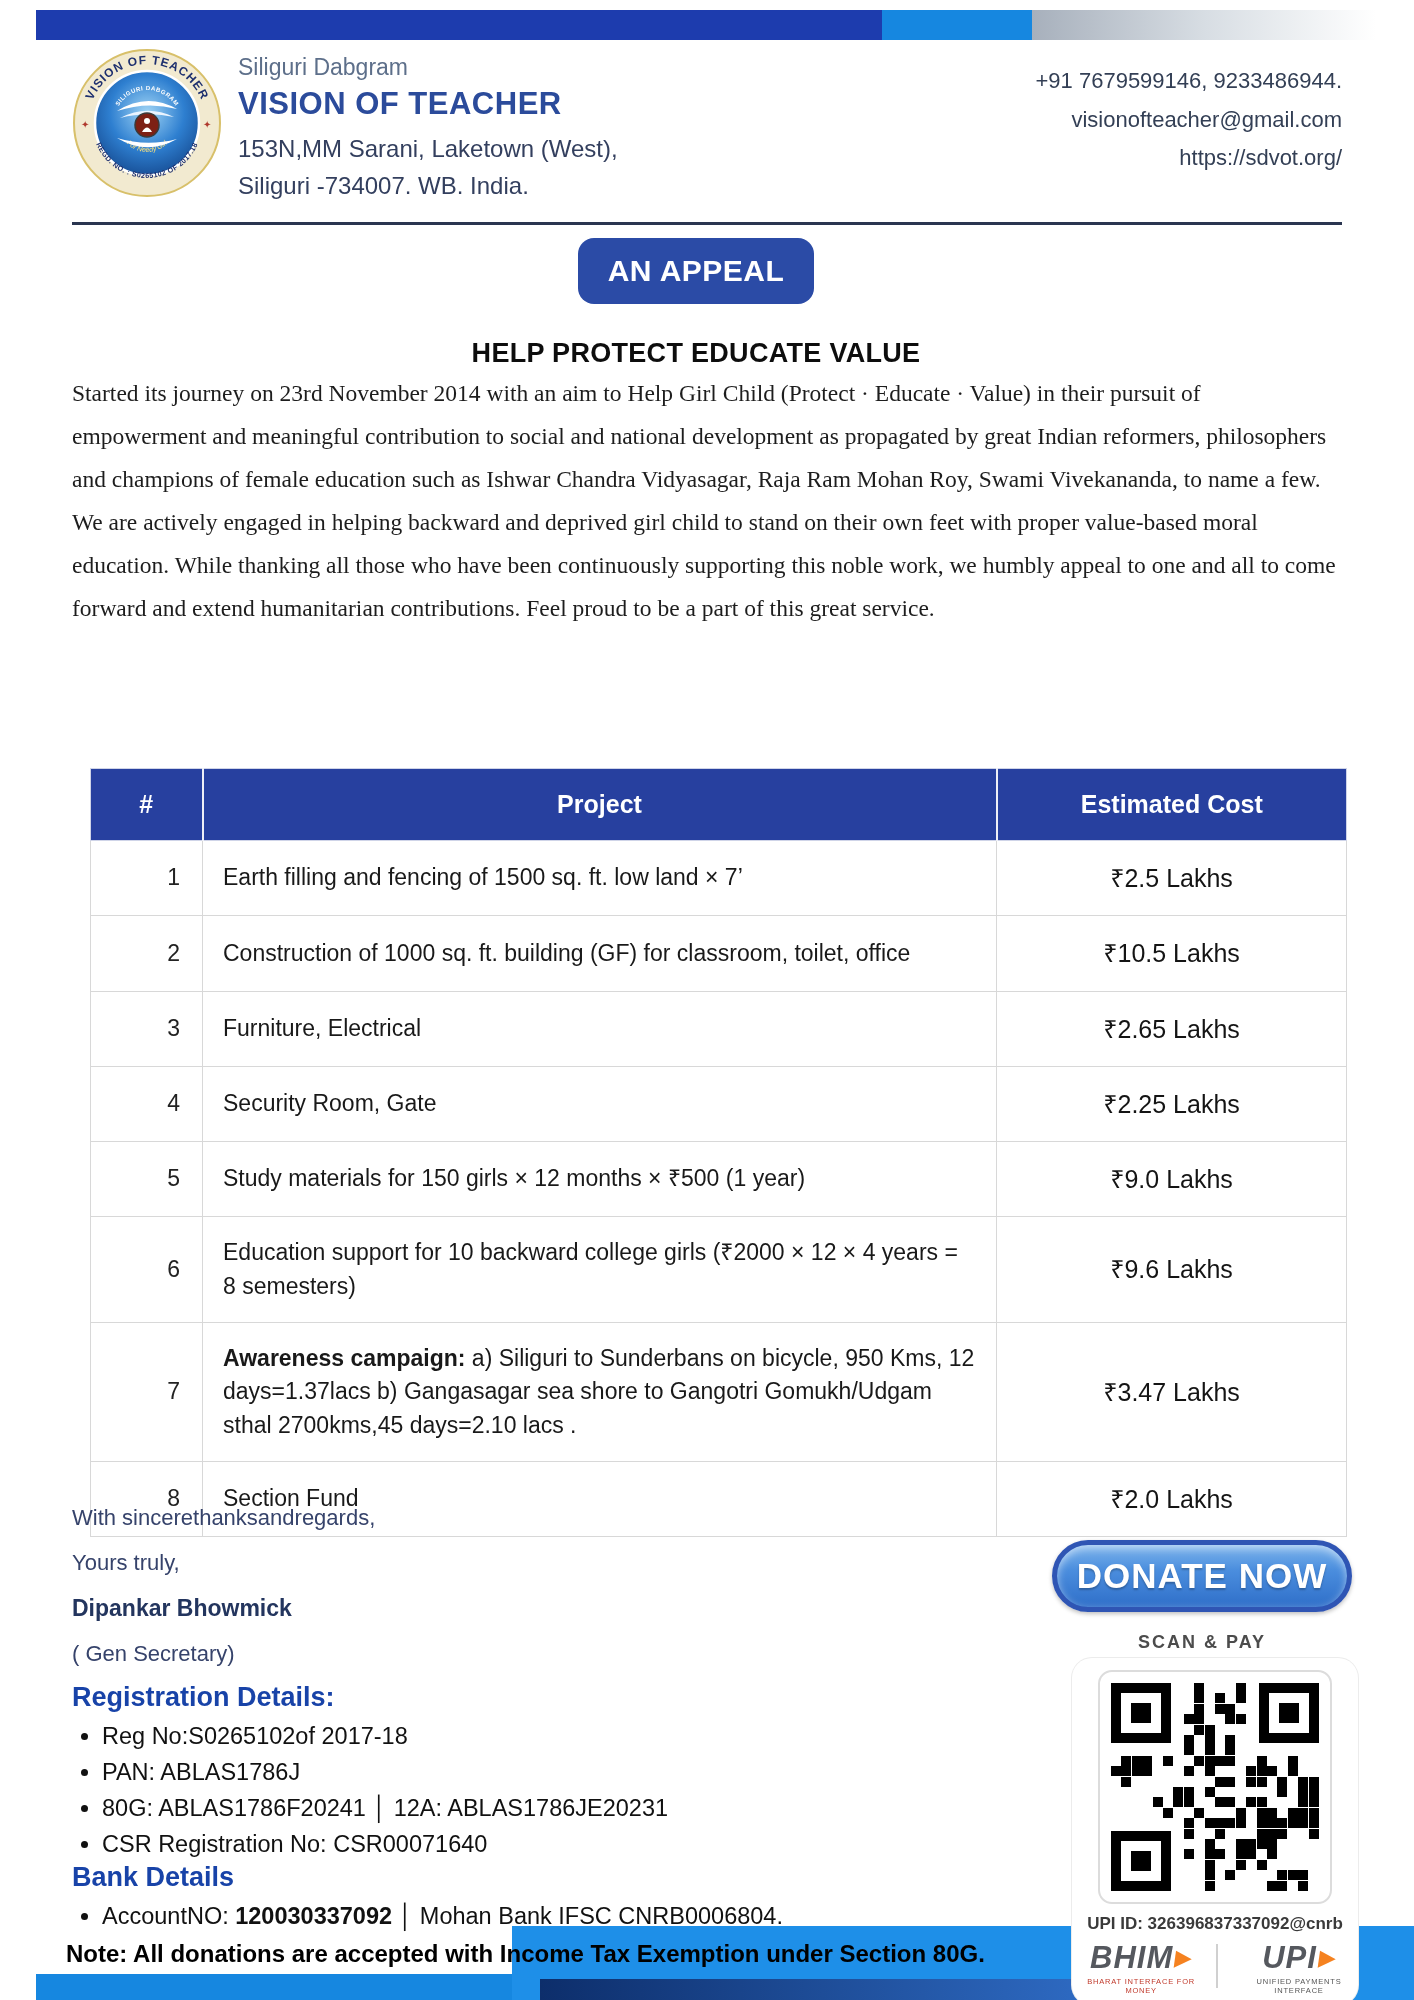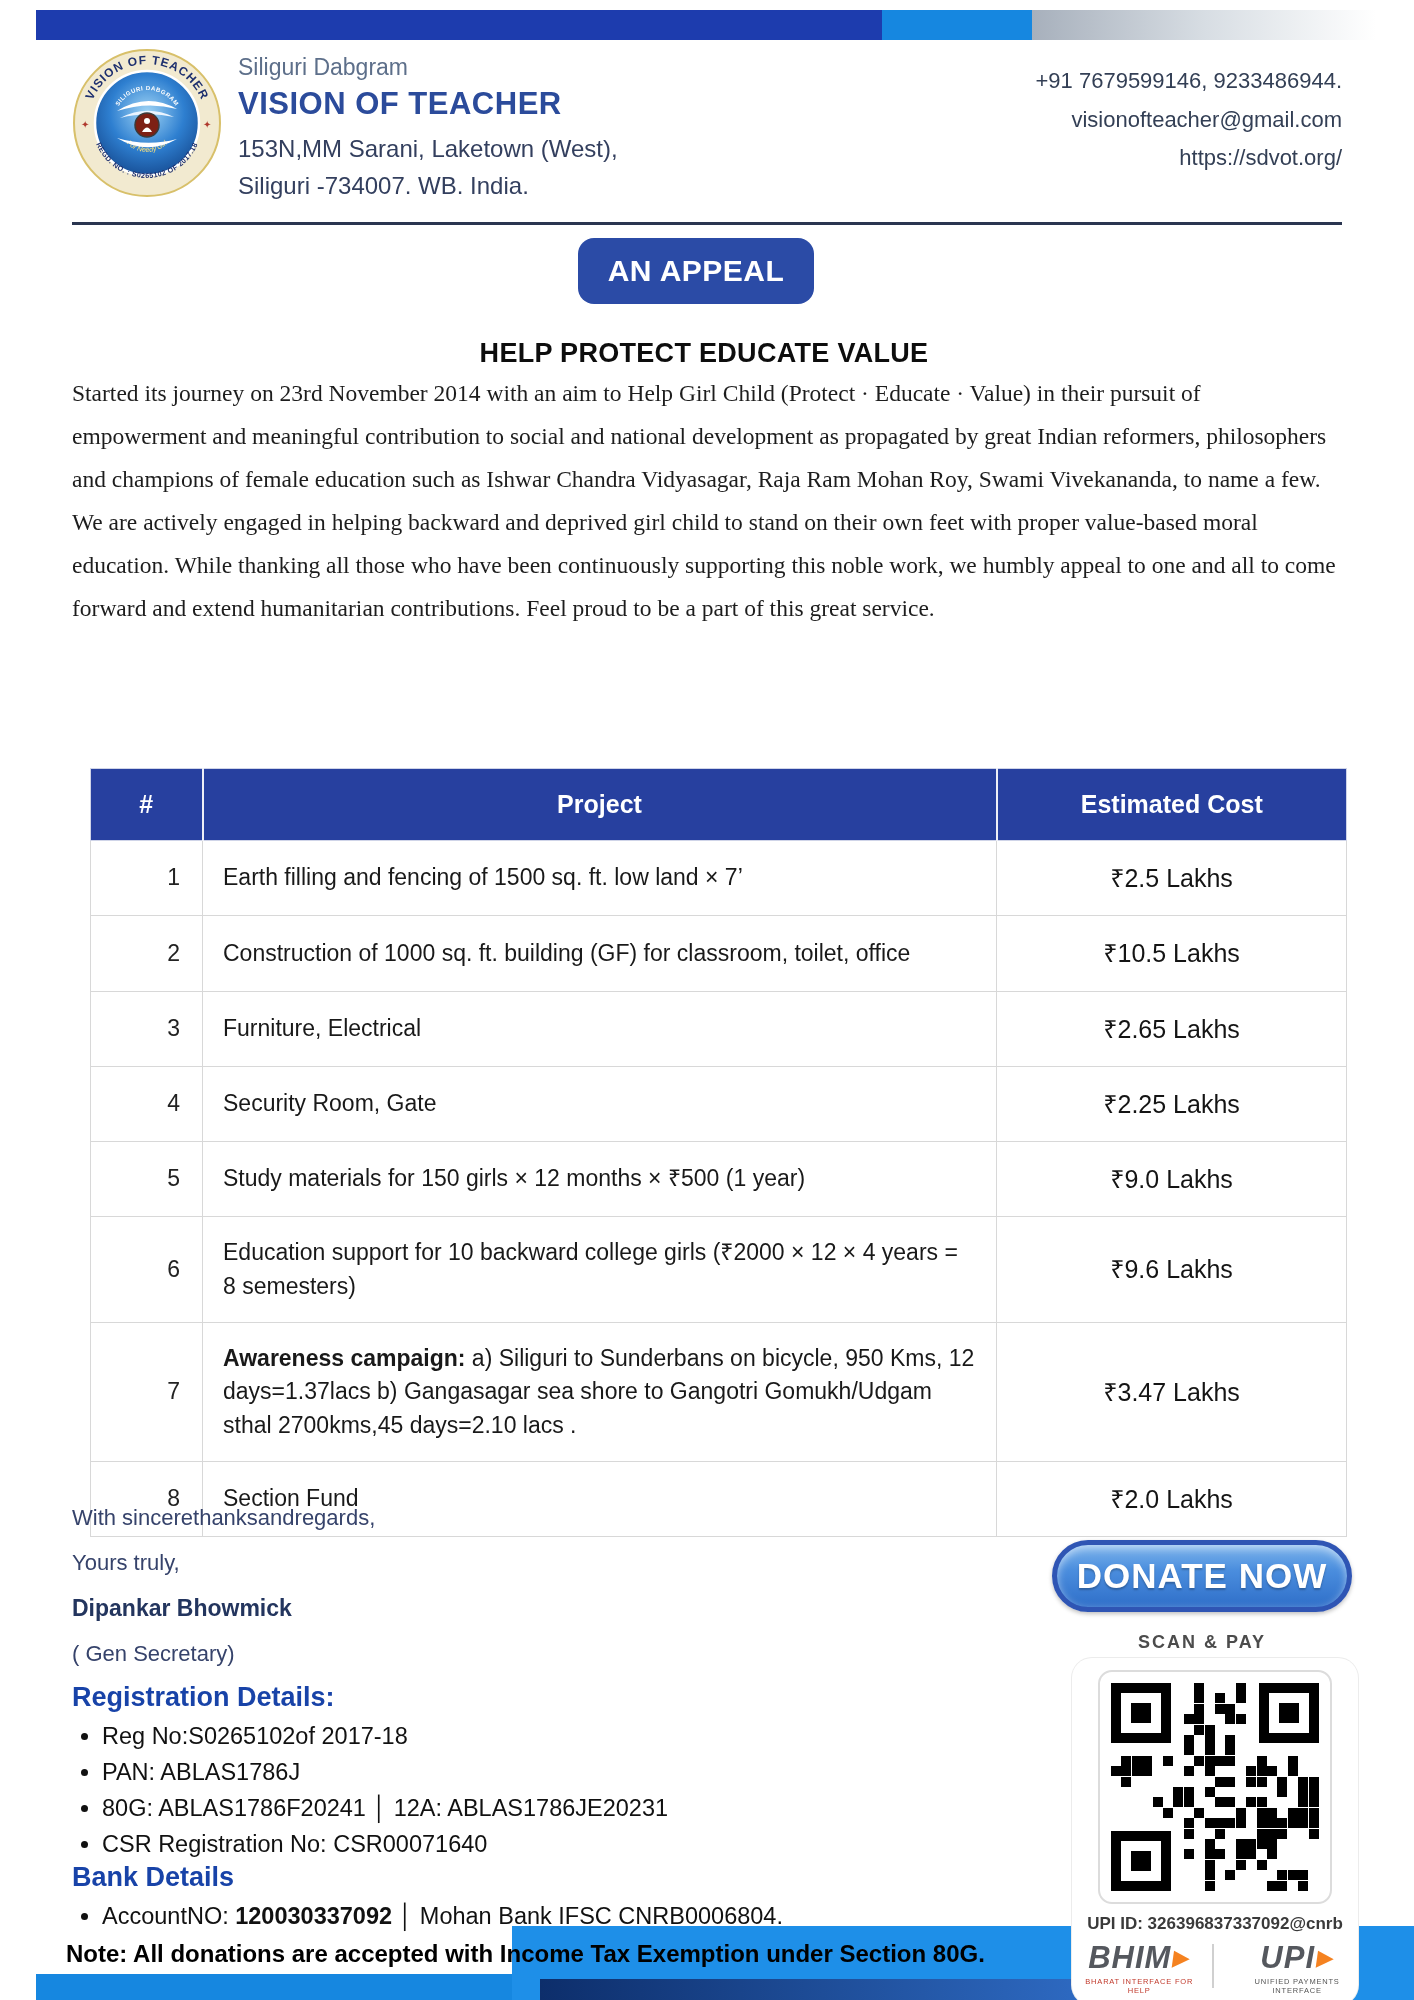--- a/index.html
+++ b/index.html
@@ -19,21 +19,21 @@
   .org-region{font-size:23px;color:#5d6f8a;}
   .org-name{font-size:31px;font-weight:bold;color:#2b4b9b;letter-spacing:.5px;margin-top:5px;}
   .org-addr{font-size:24px;color:#333f5e;margin-top:8px;line-height:1.55;}
   .contact{margin-left:auto;text-align:right;font-size:22px;color:#333f55;line-height:1.75;padding-top:14px;}
   .divider{position:absolute;top:222px;left:72px;right:72px;border-top:3px solid #2a3550;}
 
   
   .appeal-badge{position:absolute;top:238px;left:578px;width:236px;height:66px;background:#2b4ba6;
     border-radius:16px;color:#fff;font-weight:bold;font-size:30px;letter-spacing:.5px;
     display:flex;align-items:center;justify-content:center;}
-  .appeal-heading{position:absolute;top:338px;left:9px;width:1390px;text-align:center;
+  .appeal-heading{position:absolute;top:338px;left:1px;width:1390px;text-align:center;
     font-size:27px;font-weight:bold;color:#0d0d0d;letter-spacing:.3px;}
   .appeal-text{position:absolute;top:372px;left:72px;right:76px;font-size:23.5px;color:#1d1d1d;line-height:43px;}
   .appeal-text p{margin:0;font-family:Liberation Serif, serif;}
 
   
   .projects-table{position:absolute;top:768px;left:90px;width:1256px;border-collapse:collapse;table-layout:fixed;}
   .projects-table th{background:#27409f;color:#fff;font-size:25px;font-weight:bold;
     padding:21px 10px;border:1px solid #cfd4e8;border-left:2px solid #eef0f7;}
   .projects-table th:first-child{border-left:1px solid #cfd4e8;}
   .projects-table td{border:1px solid #d8d8d8;font-size:23px;color:#191919;
@@ -371,21 +371,21 @@
           <i style="left:187.20000000000002px;top:197.6px"></i>
         </div>
     </div>
     <div class="upi-id">UPI ID: 326396837337092@cnrb</div>
     <div class="logos">
       <div class="brand">
         <div class="brand-row">
           <span class="brand-word">BHIM</span>
           <span class="brand-arrow">▶</span>
         </div>
-        <div class="tagline red">BHARAT INTERFACE FOR HELP</div>
+        <div class="tagline red">BHARAT INTERFACE FOR MONEY</div>
       </div>
       <div class="logo-sep"></div>
       <div class="brand">
         <div class="brand-row">
           <span class="brand-word">UPI</span>
           <span class="brand-arrow">▶</span>
         </div>
         <div class="tagline gray">UNIFIED PAYMENTS INTERFACE</div>
       </div>
     </div>

